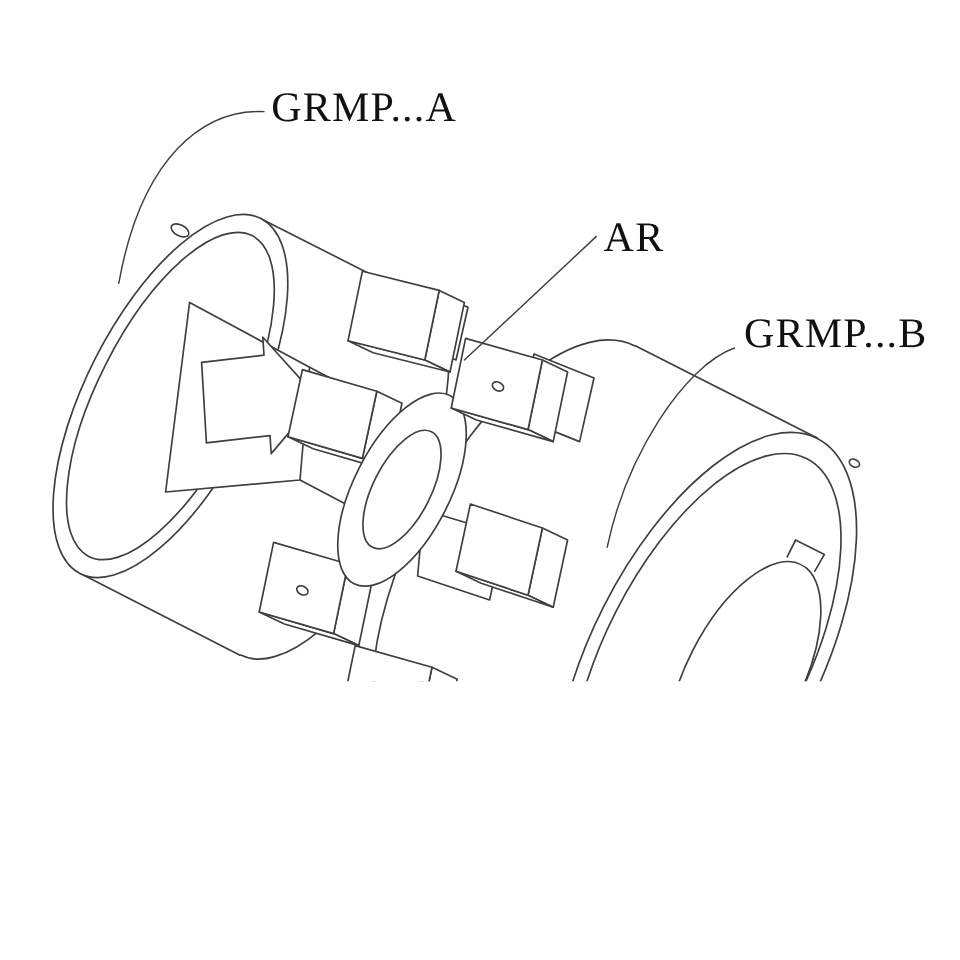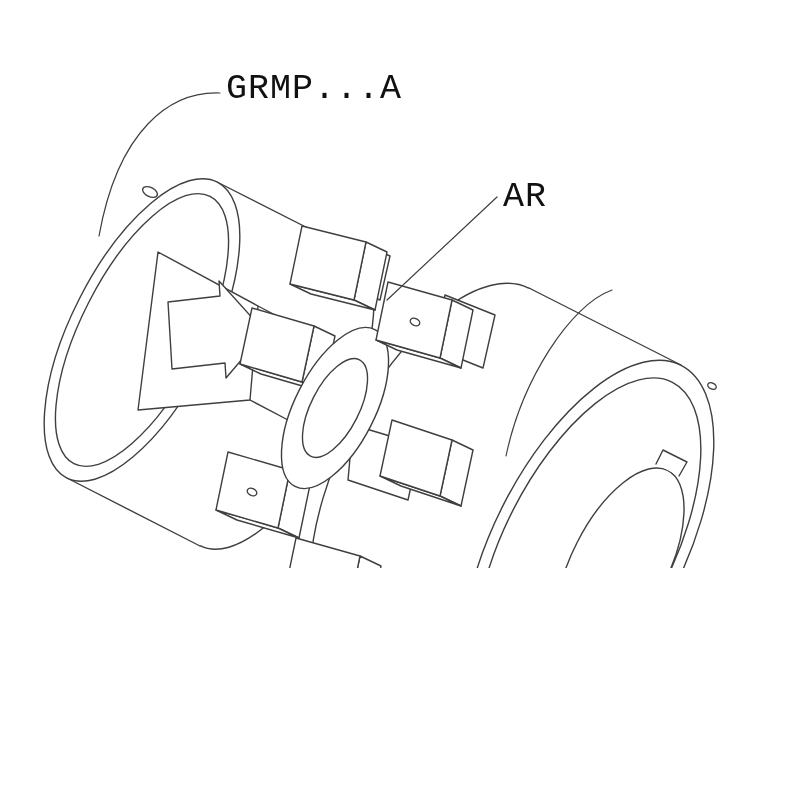--- a/index.html
+++ b/index.html
@@ -1,18 +1,18 @@
 <!DOCTYPE html>
 <html><head>
 <meta charset="utf-8">
 <style>
   html,body{margin:0;padding:0;background:#ffffff;}
   .canvas{
     position:relative;width:800px;height:568px;background:#ffffff;
-    overflow:hidden;font-family:Liberation Mono, monospace;
+    overflow:hidden;font-family:Liberation Serif, serif;
   }
   .canvas svg{position:absolute;left:0;top:0;}
   .label{
     position:absolute;color:#111111;font-size:35px;line-height:1;
     letter-spacing:1px;white-space:nowrap;user-select:none;
   }
   #label-a{left:226px;top:72px;}
   #label-ar{left:503px;top:180px;}
   #label-b{left:620px;top:260px;}
 </style>
@@ -101,13 +101,14 @@
         <path d="M 612 290 C 570 305 522 380 506 456"></path>
       </g>
 
     </g>
   </svg>
 
   <div class="label" id="label-a">GRMP...A</div>
 
   <div class="label" id="label-ar">AR</div>
 
+  <div class="label" id="label-b">GRMP...B</div>
 </div>
 
 </body></html>

